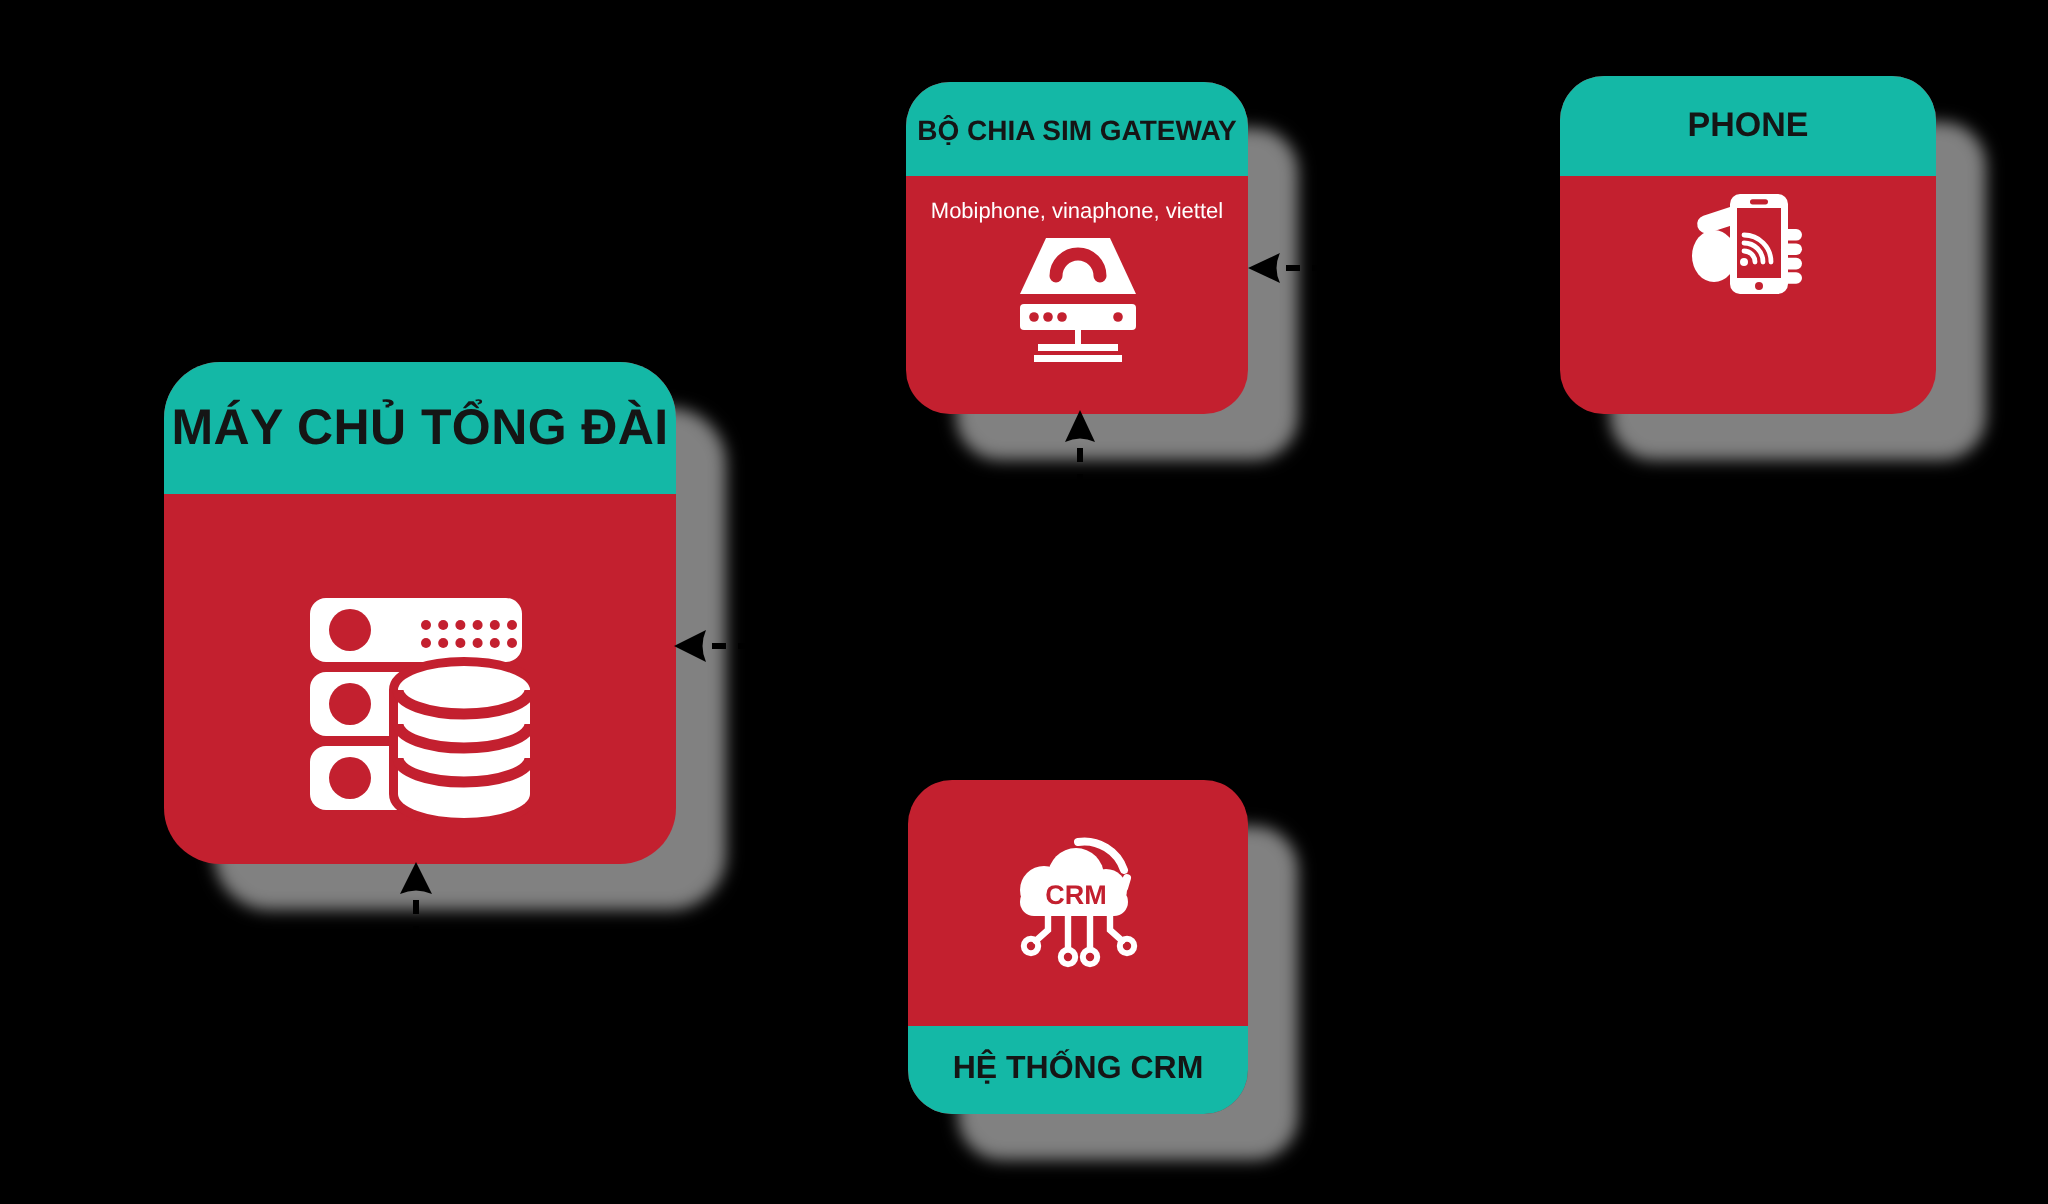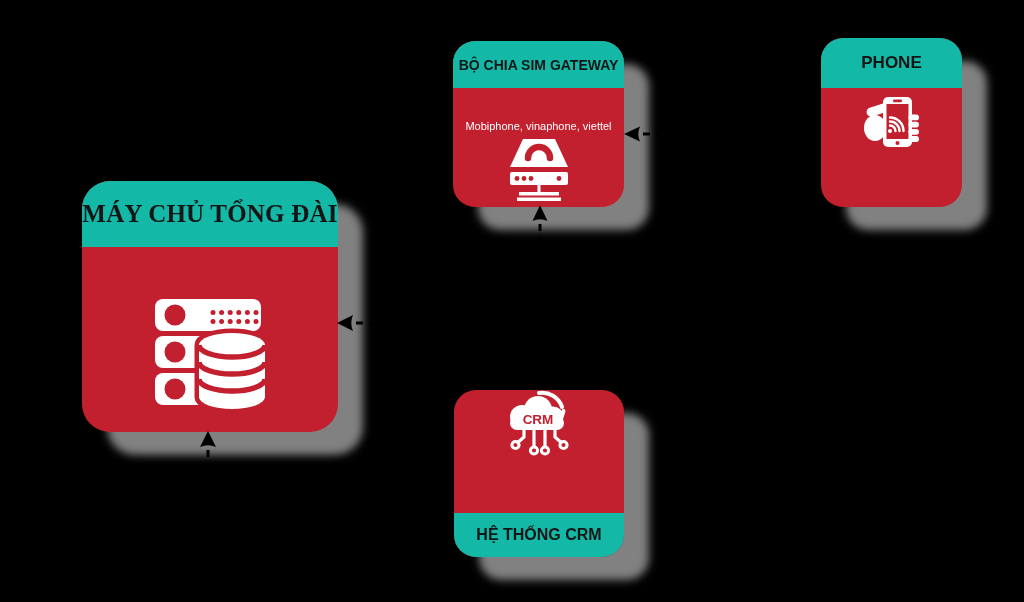--- a/index.html
+++ b/index.html
@@ -2,32 +2,32 @@
 <html><head>
 <meta charset="utf-8">
 <style>
   html,body{margin:0;padding:0;background:#000;}
   .canvas{position:relative;width:1024px;height:602px;background:#000;overflow:hidden;
           font-family:"Liberation Sans",sans-serif;}
   .node{position:absolute;background:#C3202F;overflow:hidden;
         box-shadow:25px 23px 8px rgba(134,134,134,.96);}
   .hdr{background:#14b8a6;color:#151515;font-weight:bold;display:flex;align-items:center;
        justify-content:center;white-space:nowrap;text-align:center;}
-  .node-server{left:82px;top:181px;width:256px;height:251px;border-radius:28px;font-family:Liberation Serif, serif;}
+  .node-server{left:82px;top:181px;width:256px;height:251px;border-radius:28px;}
   .node-server .hdr{height:66px;font-size:25px;letter-spacing:.2px;}
   .node-server svg{display:block;margin:52px auto 0;}
   .node-gateway{left:453px;top:41px;width:171px;height:166px;border-radius:22px;}
   .node-gateway .hdr{height:47px;font-size:14px;}
-  .node-phone{left:780px;top:38px;width:141px;height:169px;border-radius:22px;margin-left:41px;}
+  .node-phone{left:780px;top:38px;width:188px;height:169px;border-radius:22px;}
   .node-phone .hdr{height:50px;font-size:17px;}
   .node-crm{left:454px;top:390px;width:170px;height:167px;border-radius:22px;
             display:flex;flex-direction:column;}
-  .node-crm .red-body{flex:1;display:flex;justify-content:center;}
+  .node-crm .red-body{flex:1;display:flex;align-items:center;justify-content:center;}
   .node-crm .hdr{height:44px;font-size:16px;}
-  .subline{color:#fff;font-size:11px;text-align:center;margin-top:32px;white-space:nowrap;}
+  .subline{color:#fff;font-size:11px;text-align:center;margin-top:12px;white-space:nowrap;}
   .node-gateway svg{display:block;margin:7px auto 0;}
   .phone-lines{color:#fff;font-size:11px;line-height:15px;text-align:center;margin-top:8px;
                white-space:nowrap;}
   .node-phone svg{display:block;margin:1px auto 0;}
   .arrows{position:absolute;left:0;top:0;pointer-events:none;z-index:5;}
 </style>
 </head>
 <body>
 
 <div class="canvas">

